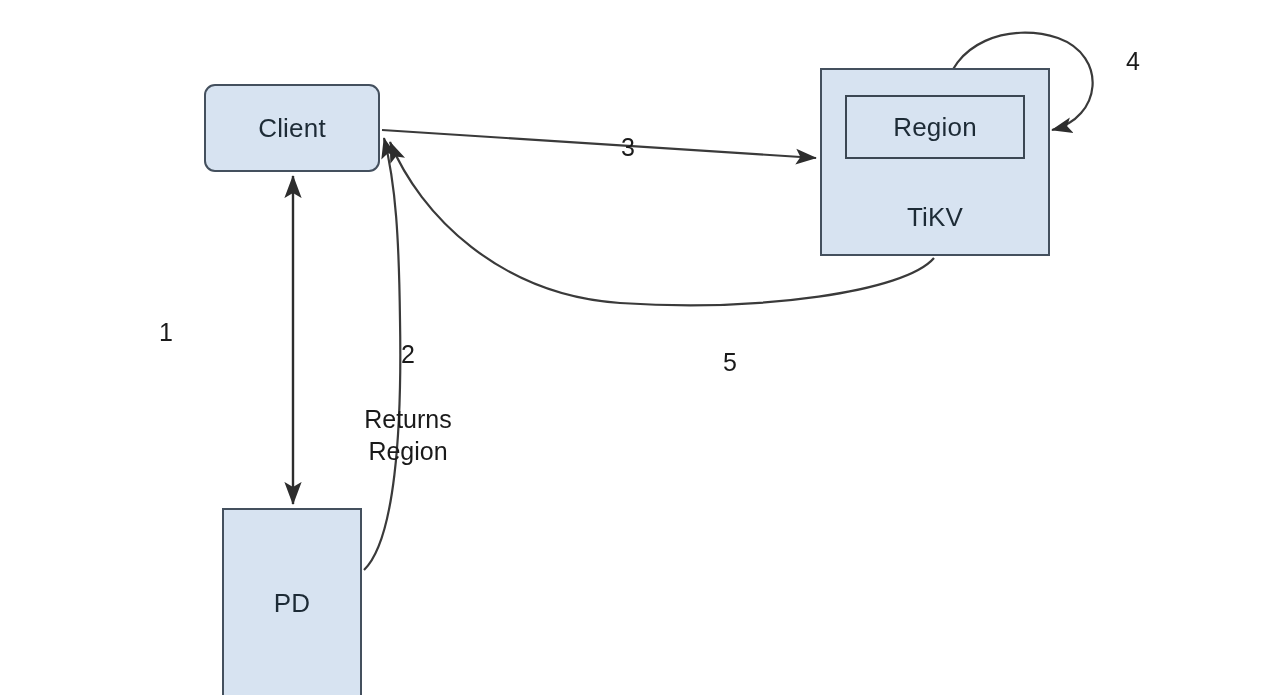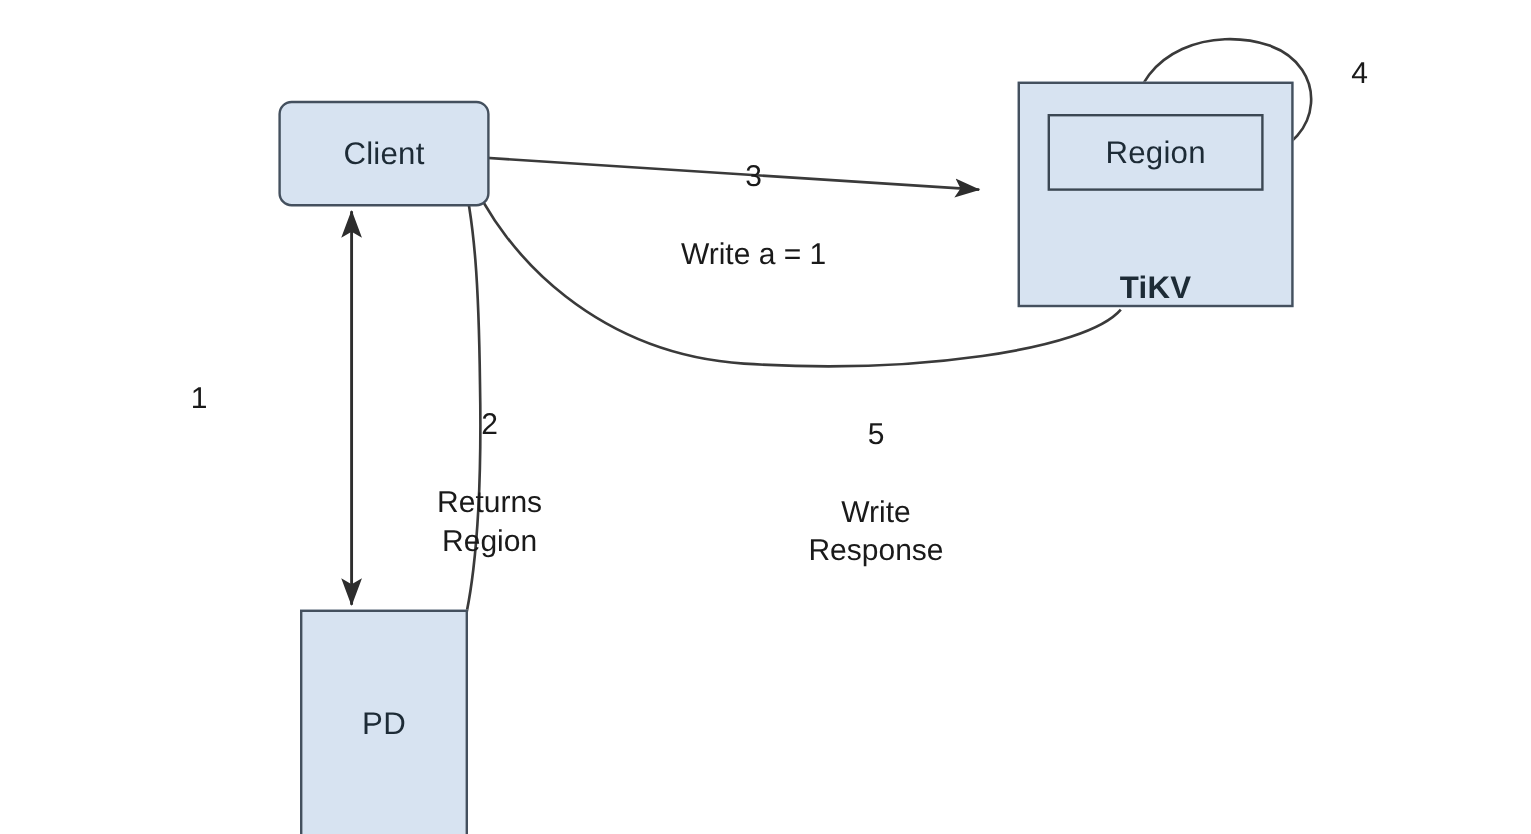--- a/index.html
+++ b/index.html
@@ -28,21 +28,20 @@
     height: 695px;
   }
   .node-box {
     position: absolute;
     box-sizing: border-box;
     background: #d7e3f1;
     border: 2px solid #44505e;
     display: flex;
     align-items: center;
     justify-content: center;
-    margin-left: 28px;
   }
   .node-label {
     font-size: 26px;
     color: #1d2b36;
     font-family: "Liberation Sans", sans-serif;
     line-height: 1.1;
     letter-spacing: 0.2px;
   }
   #node-client {
     left: 204px;
@@ -52,21 +51,21 @@
     border-radius: 11px;
   }
   #node-tikv {
     left: 820px;
     top: 68px;
     width: 230px;
     height: 188px;
     border-radius: 0;
     align-items: flex-end;
     justify-content: center;
-    font-weight: bold;
+    padding-bottom: 22px;
   }
   #node-region {
     left: 845px;
     top: 95px;
     width: 180px;
     height: 64px;
     border-radius: 0;
     background: #d7e3f1;
     border: 2px solid #3b4753;
   }
@@ -148,26 +147,23 @@
   </div>
 
   <div class="edge-label" id="label-2">
     <span class="num">2</span>
     <span class="txt">Returns
 Region</span>
   </div>
 
   <div class="edge-label" id="label-3">
     <span class="num">3</span>
-    <span class="txt">Write a = 1</span>
   </div>
 
   <div class="edge-label" id="label-4">
     <span class="num">4</span>
   </div>
 
   <div class="edge-label" id="label-5">
     <span class="num">5</span>
-    <span class="txt">Write
-Response</span>
   </div>
 
 </div>
 
 </body></html>

